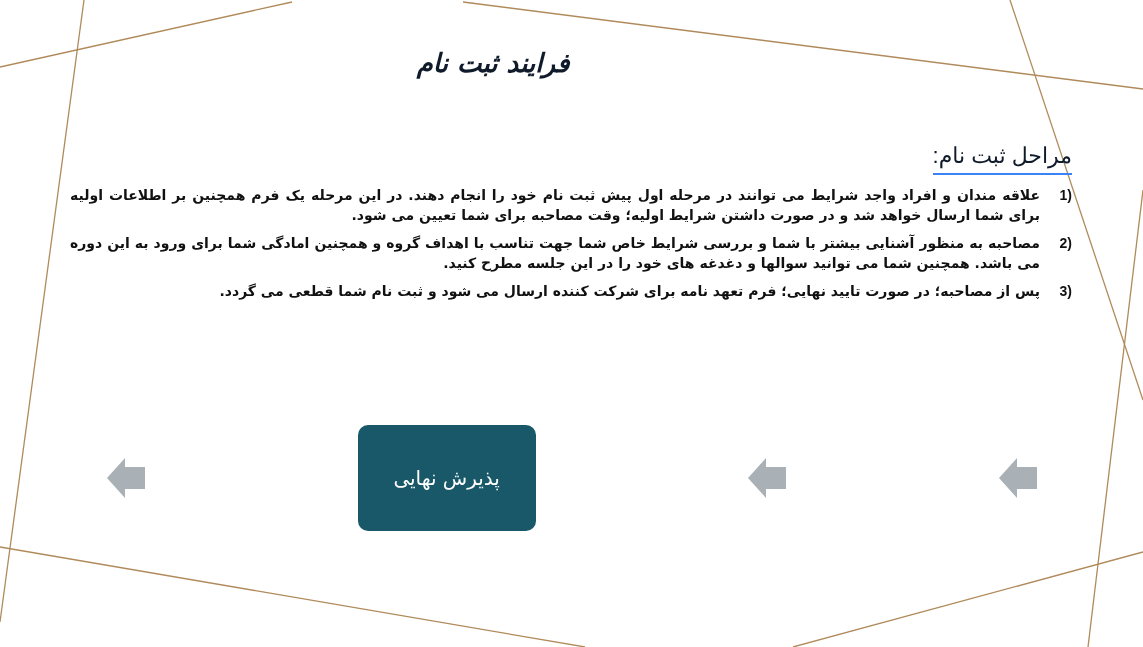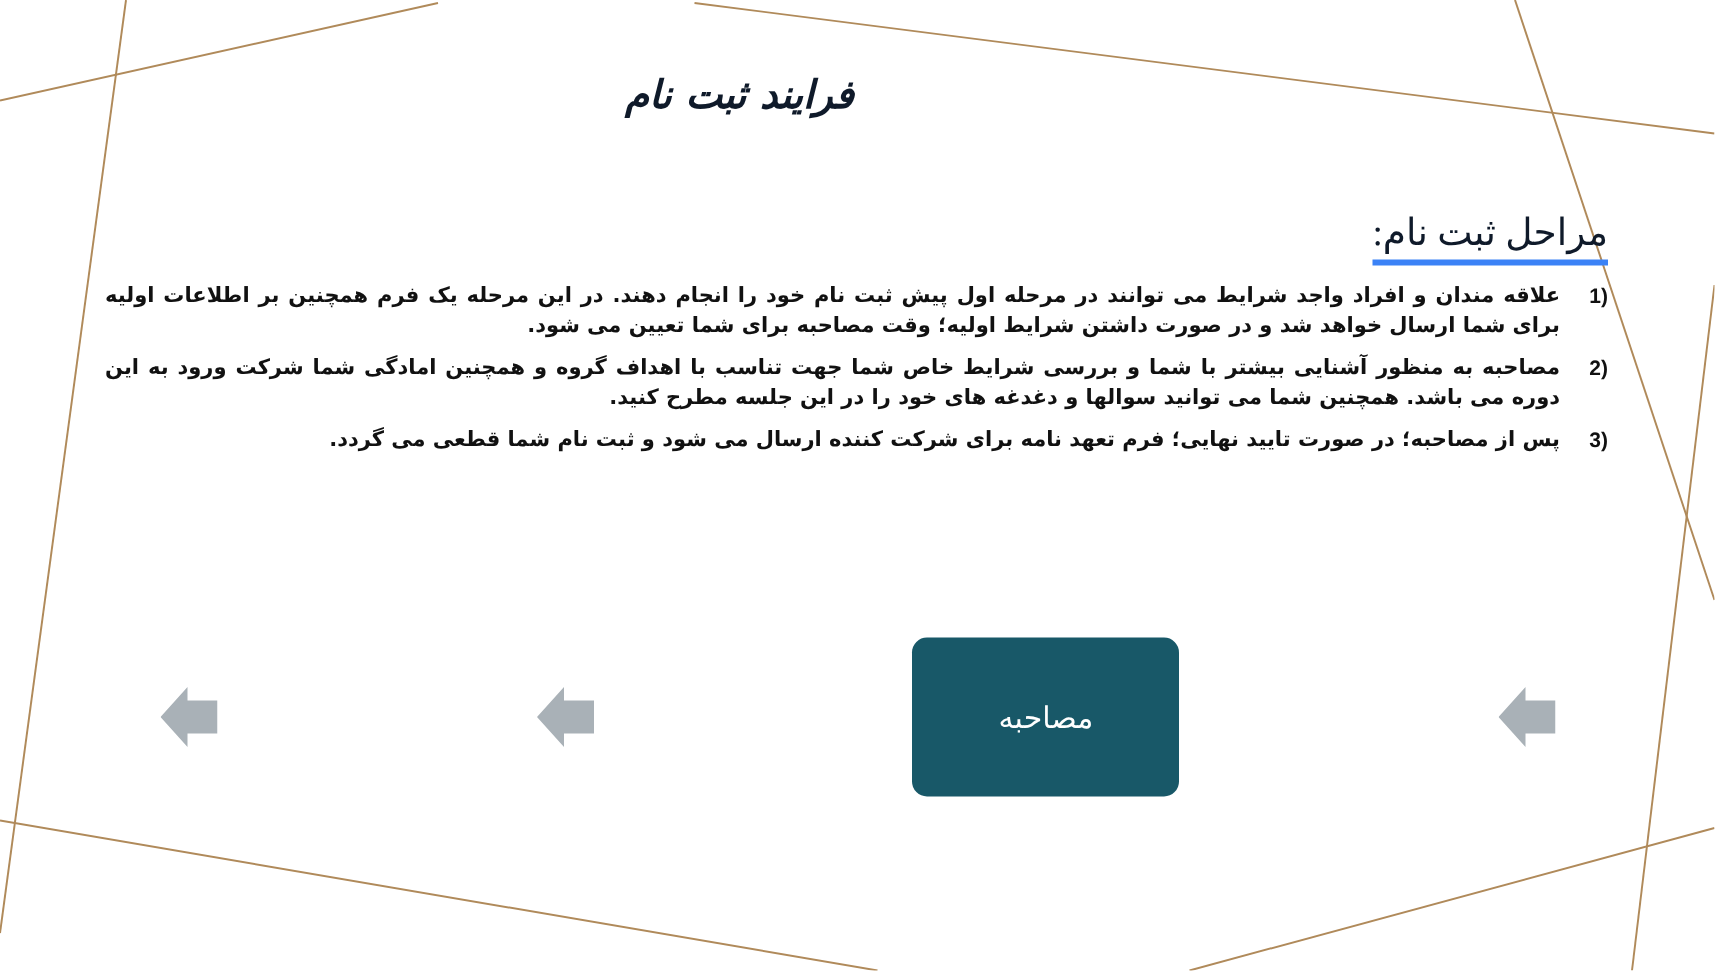--- a/index.html
+++ b/index.html
@@ -13,22 +13,22 @@
   .title {
     position: absolute; top: 48px; left: 0; width: 986px; text-align: center;
     font-family: "DejaVu Serif", serif; font-weight: bold; font-style: italic;
     font-size: 26px; color: #0f1a2a; direction: rtl;
   }
   .section {
     position: absolute; top: 140px; left: 70px; width: 1002px; direction: rtl;
   }
   .section-heading {
     display: inline-block;
-    font-family: Liberation Serif, serif; font-size: 25px; color: #0f1a2a;
-    border-bottom: 4px solid #3b82f6; padding-bottom: 1px; line-height: 32px;
+    font-family: Liberation Sans, sans-serif; font-size: 22px; color: #0f1a2a;
+    border-bottom: 2px solid #3b82f6; padding-bottom: 1px; line-height: 32px;
   }
   .steps { list-style: none; margin: 10px 0 0 0; padding: 0; }
   .step {
     display: flex; flex-direction: row; align-items: flex-start;
     font-size: 14px; font-weight: bold; line-height: 20px; margin-bottom: 8px;
     color: #111;
   }
   .step-num { width: 32px; flex: 0 0 32px; text-align: right; direction: ltr; font-family: "Liberation Sans", sans-serif; font-size: 14px; }
   .step-text { flex: 1; text-align: justify; }
   .flow {
@@ -64,41 +64,41 @@
 
 <div class="section">
   <div class="section-heading">مراحل ثبت نام:</div>
   <ol class="steps">
     <li class="step">
       <span class="step-num">1)</span>
       <span class="step-text">علاقه مندان و افراد واجد شرایط می توانند در مرحله اول پیش ثبت نام خود را انجام دهند. در این مرحله یک فرم همچنین بر اطلاعات اولیه برای شما ارسال خواهد شد و در صورت داشتن شرایط اولیه؛ وقت مصاحبه برای شما تعیین می شود.</span>
     </li>
     <li class="step">
       <span class="step-num">2)</span>
-      <span class="step-text">مصاحبه به منظور آشنایی بیشتر با شما و بررسی شرایط خاص شما جهت تناسب با اهداف گروه و همچنین امادگی شما شرکت ورود به این دوره می باشد. همچنین شما می توانید سوالها و دغدغه های خود را در این جلسه مطرح کنید.</span>
+      <span class="step-text">مصاحبه به منظور آشنایی بیشتر با شما و بررسی شرایط خاص شما جهت تناسب با اهداف گروه و همچنین امادگی شما برای ورود به این دوره می باشد. همچنین شما می توانید سوالها و دغدغه های خود را در این جلسه مطرح کنید.</span>
     </li>
     <li class="step">
       <span class="step-num">3)</span>
       <span class="step-text">پس از مصاحبه؛ در صورت تایید نهایی؛ فرم تعهد نامه برای شرکت کننده ارسال می شود و ثبت نام شما قطعی می گردد.</span>
     </li>
   </ol>
 </div>
 
 <div class="flow">
   <div class="arrow">
     <svg width="38" height="40" viewBox="0 0 38 40">
         <polygon points="0,20 18,0 18,9 38,9 38,31 18,31 18,40" fill="#a9b1b7"></polygon>
       </svg>
   </div>
-  <div class="box">
-    <span>مصاحبه</span>
-  </div>
   <div class="arrow">
     <svg width="38" height="40" viewBox="0 0 38 40">
         <polygon points="0,20 18,0 18,9 38,9 38,31 18,31 18,40" fill="#a9b1b7"></polygon>
       </svg>
+  </div>
+  <div class="box">
+    <span>پذیرش نهایی</span>
   </div>
   <div class="arrow">
     <svg width="38" height="40" viewBox="0 0 38 40">
         <polygon points="0,20 18,0 18,9 38,9 38,31 18,31 18,40" fill="#a9b1b7"></polygon>
       </svg>
   </div>
 </div>
 
 </body></html>

